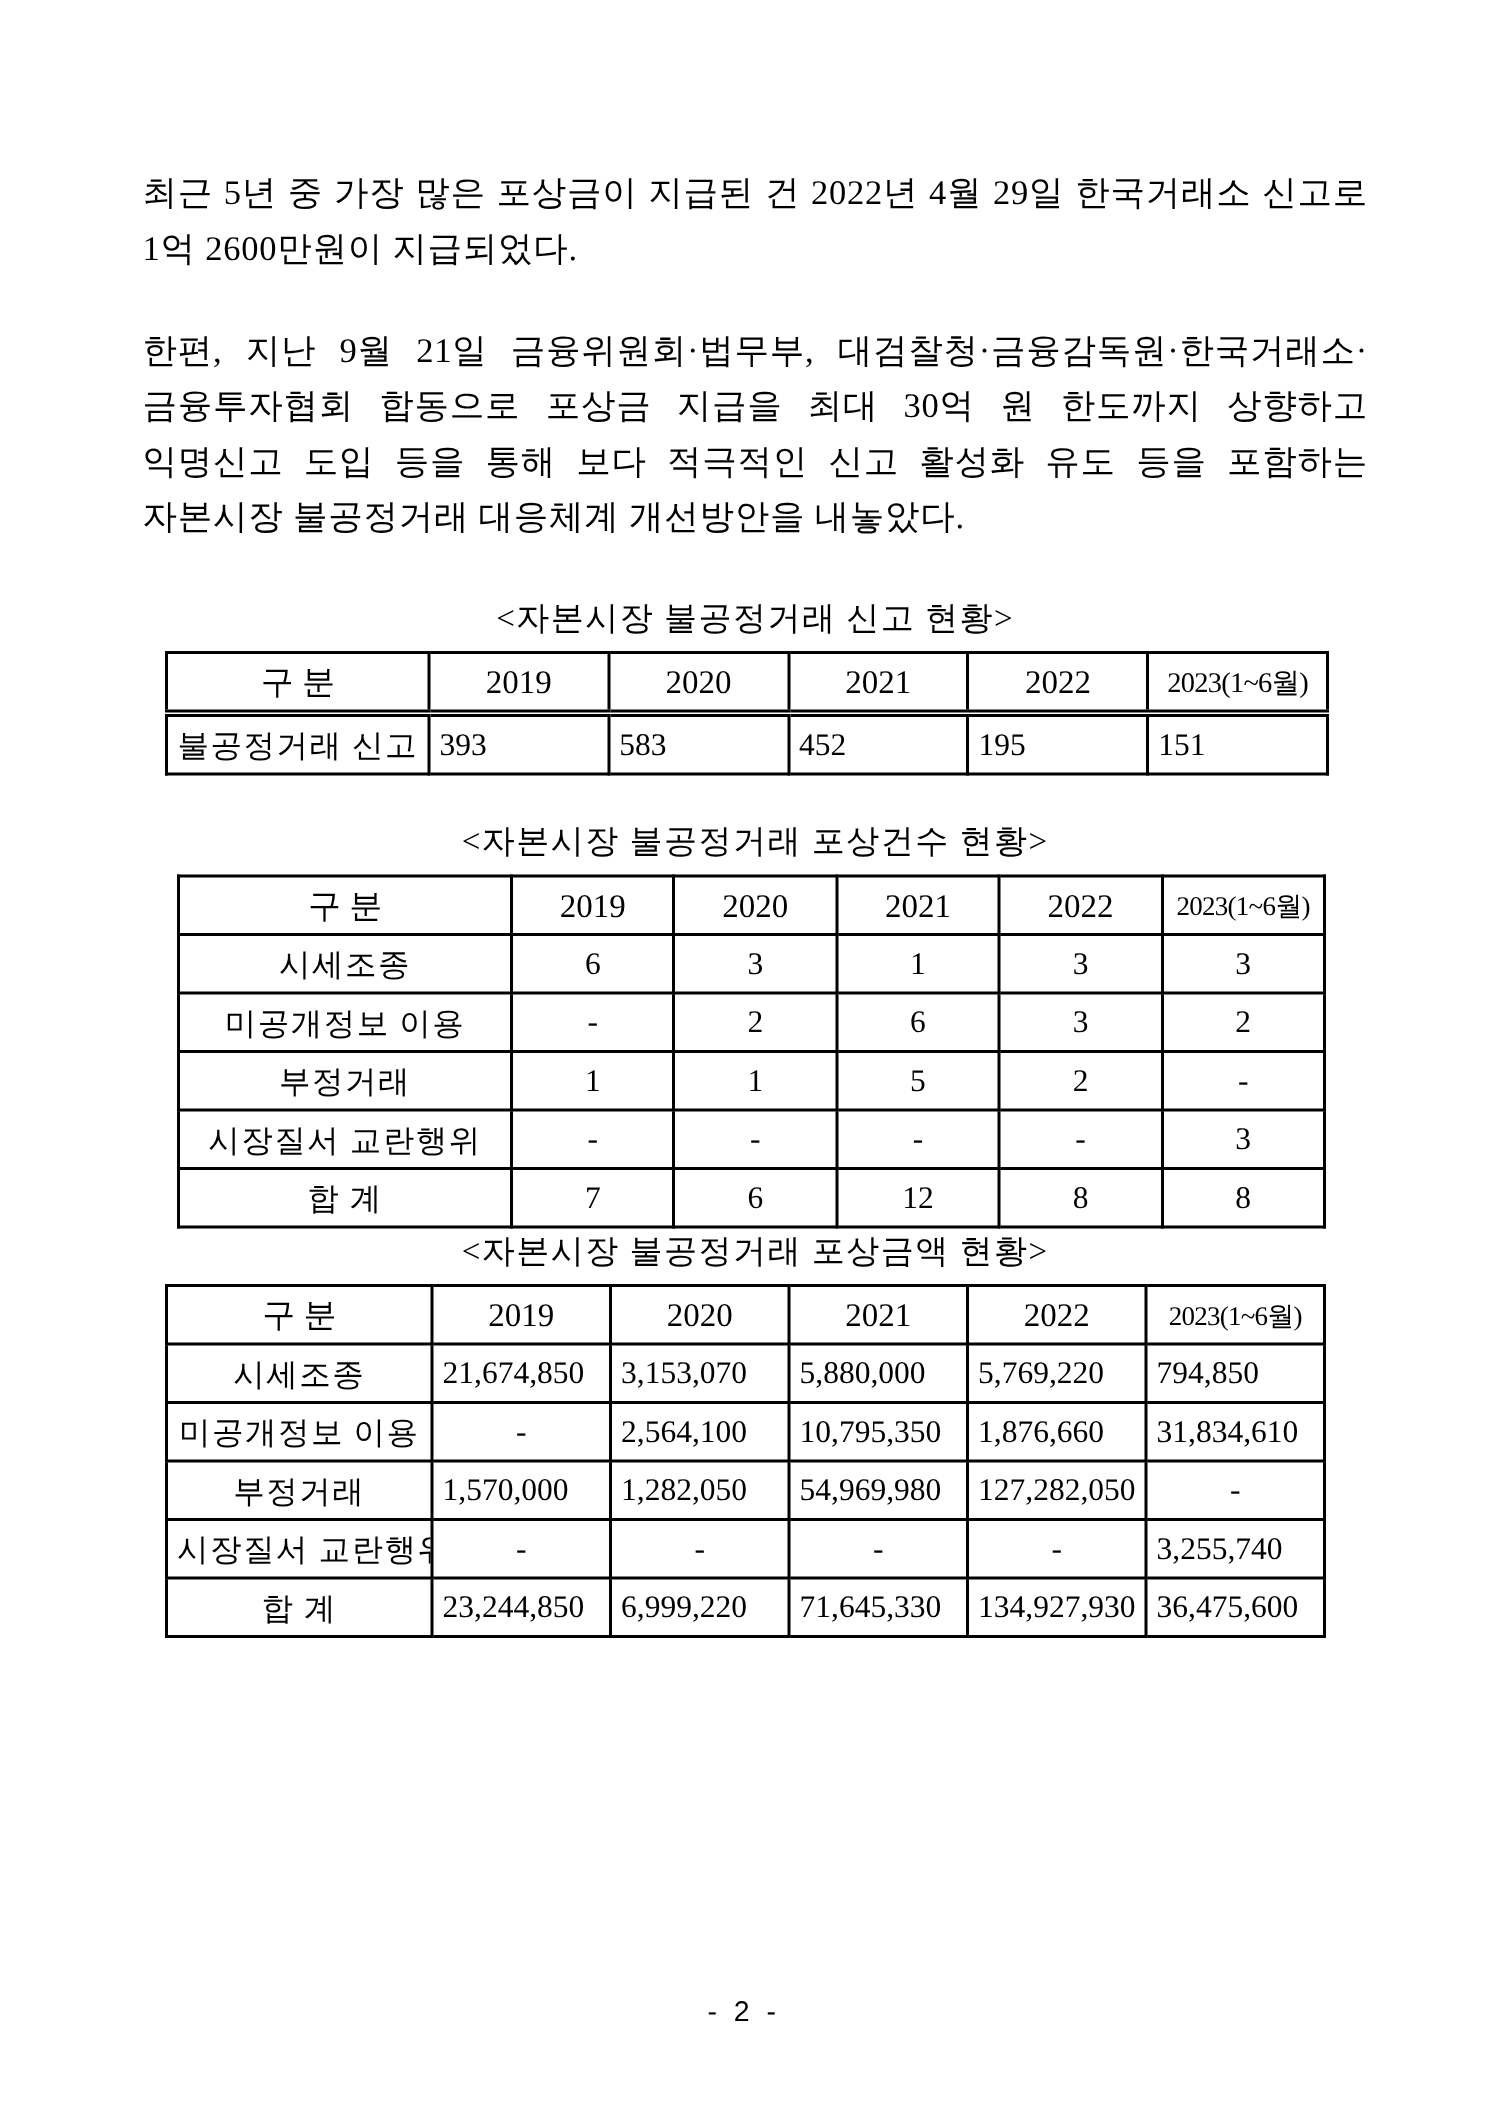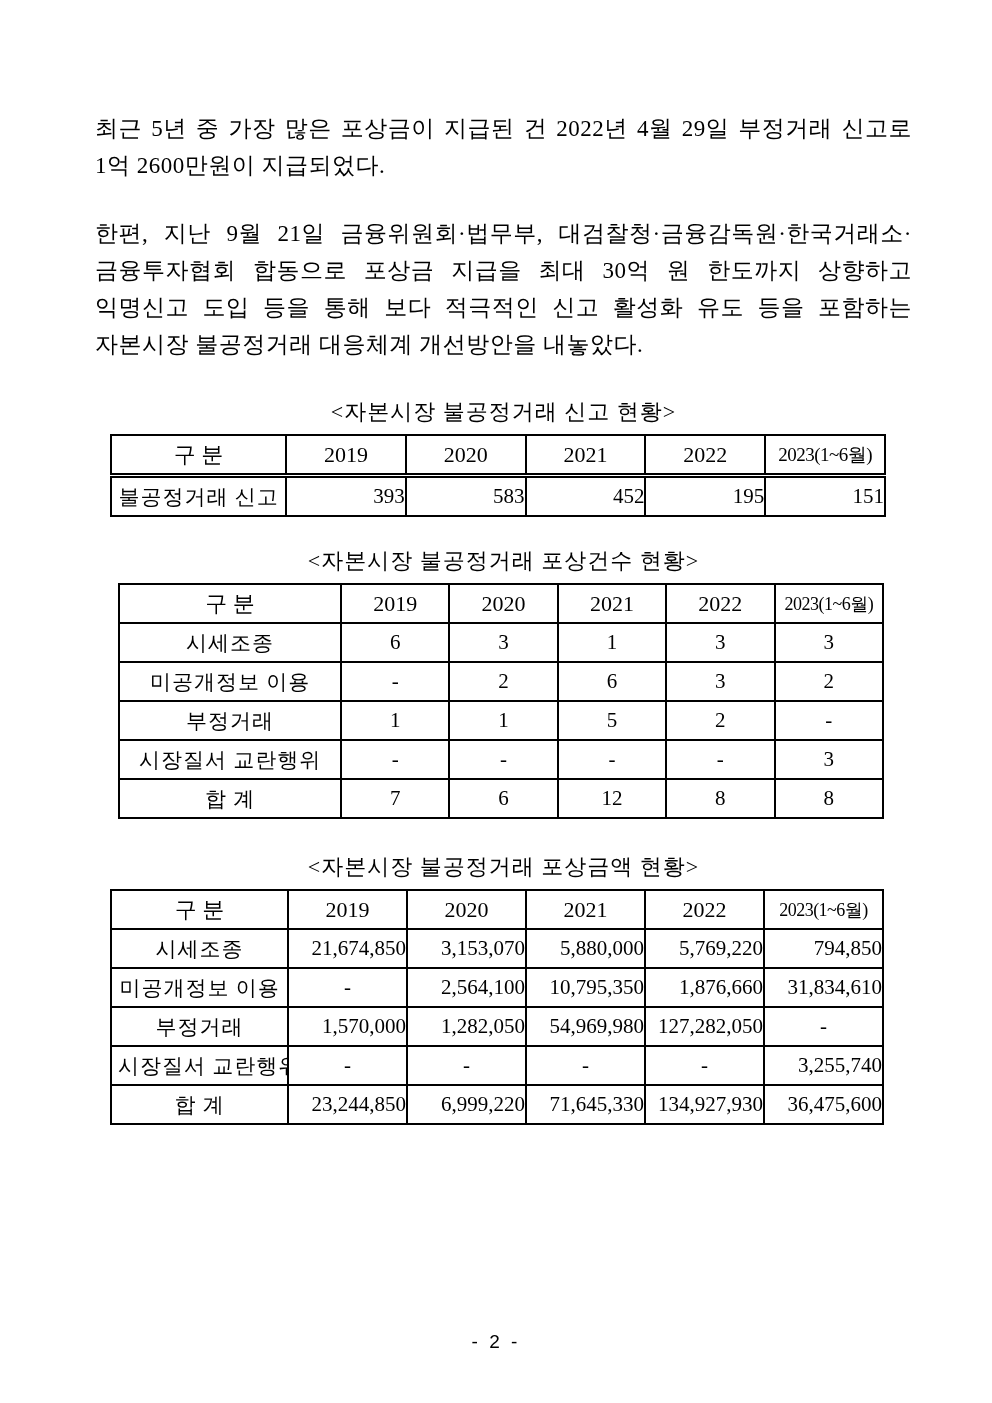--- a/index.html
+++ b/index.html
@@ -13,56 +13,56 @@
   .para {
     font-size: 23px; line-height: 37px; text-align: justify;
     margin: 0 0 31px 0; word-break: keep-all; letter-spacing: 0.5px;
   }
   .tbl-title {
     text-align: center; font-size: 22px; letter-spacing: 1px;
     margin: 0 0 7px 0;
   }
   .title-gap-1 { margin-top: 34px; }
   .title-gap-2 { margin-top: 29px; font-family: Liberation Serif, serif; }
-  .title-gap-3 { margin-top: 33px; }
+  .title-gap-3 { }
   table.tbl {
     border-collapse: collapse; table-layout: fixed;
     font-size: 21px;
   }
   .tbl th, .tbl td {
     border: 2px solid #000; height: 37px; padding: 0 6px;
     overflow: hidden; white-space: nowrap; font-weight: normal;
     vertical-align: middle;
   }
   .tbl th { text-align: center; font-size: 22px; font-family: Liberation Serif, serif; }
   .tbl th.hdr-last { font-size: 18px; letter-spacing: -0.5px; padding: 0 2px; }
   .tbl-reports th.hdr-last { font-size: 19px; }
   .tbl td.lbl { text-align: center; letter-spacing: 1px; }
-  .tbl td.num { text-align: right; padding-right: 0; }
+  .tbl td.num { padding-right: 0; }
   .tbl td.ctr { text-align: center; }
   .tbl-reports { width: 776px; margin-left: 15px; }
   .tbl-reports col.c0 { width: 175px; }
   .tbl-reports thead th { border-bottom: 5px double #000; }
   .tbl-counts { width: 766px; margin-left: 23px; }
   .tbl-counts col.c0 { width: 222px; }
   .tbl-amounts { width: 774px; margin-left: 15px; }
   .tbl-amounts col.c0 { width: 177px; }
   .page-number {
     position: absolute; left: 0; right: 0; bottom: 50px;
     text-align: center; font-size: 19px;
     font-family: "Liberation Sans", "DejaVu Sans", sans-serif;
     letter-spacing: 3px;
   }
 </style>
 </head>
 <body>
 
 <div class="page">
 
-  <p class="para">최근 5년 중 가장 많은 포상금이 지급된 건 2022년 4월 29일 부정거래 신고로 1억 2600만원이 지급되었다.</p>
+  <p class="para">최근 5년 중 가장 많은 포상금이 지급된 건 2022년 4월 29일 한국거래소 신고로 1억 2600만원이 지급되었다.</p>
   <p class="para">한편, 지난 9월 21일 금융위원회·법무부, 대검찰청·금융감독원·한국거래소·금융투자협회 합동으로 포상금 지급을 최대 30억 원 한도까지 상향하고 익명신고 도입 등을 통해 보다 적극적인 신고 활성화 유도 등을 포함하는 자본시장 불공정거래 대응체계 개선방안을 내놓았다.</p>
 
   <div class="tbl-title title-gap-1">&lt;자본시장 불공정거래 신고 현황&gt;</div>
   <table class="tbl tbl-reports">
     <colgroup>
         <col class="c0">
         <col>
         <col>
         <col>
         <col>

